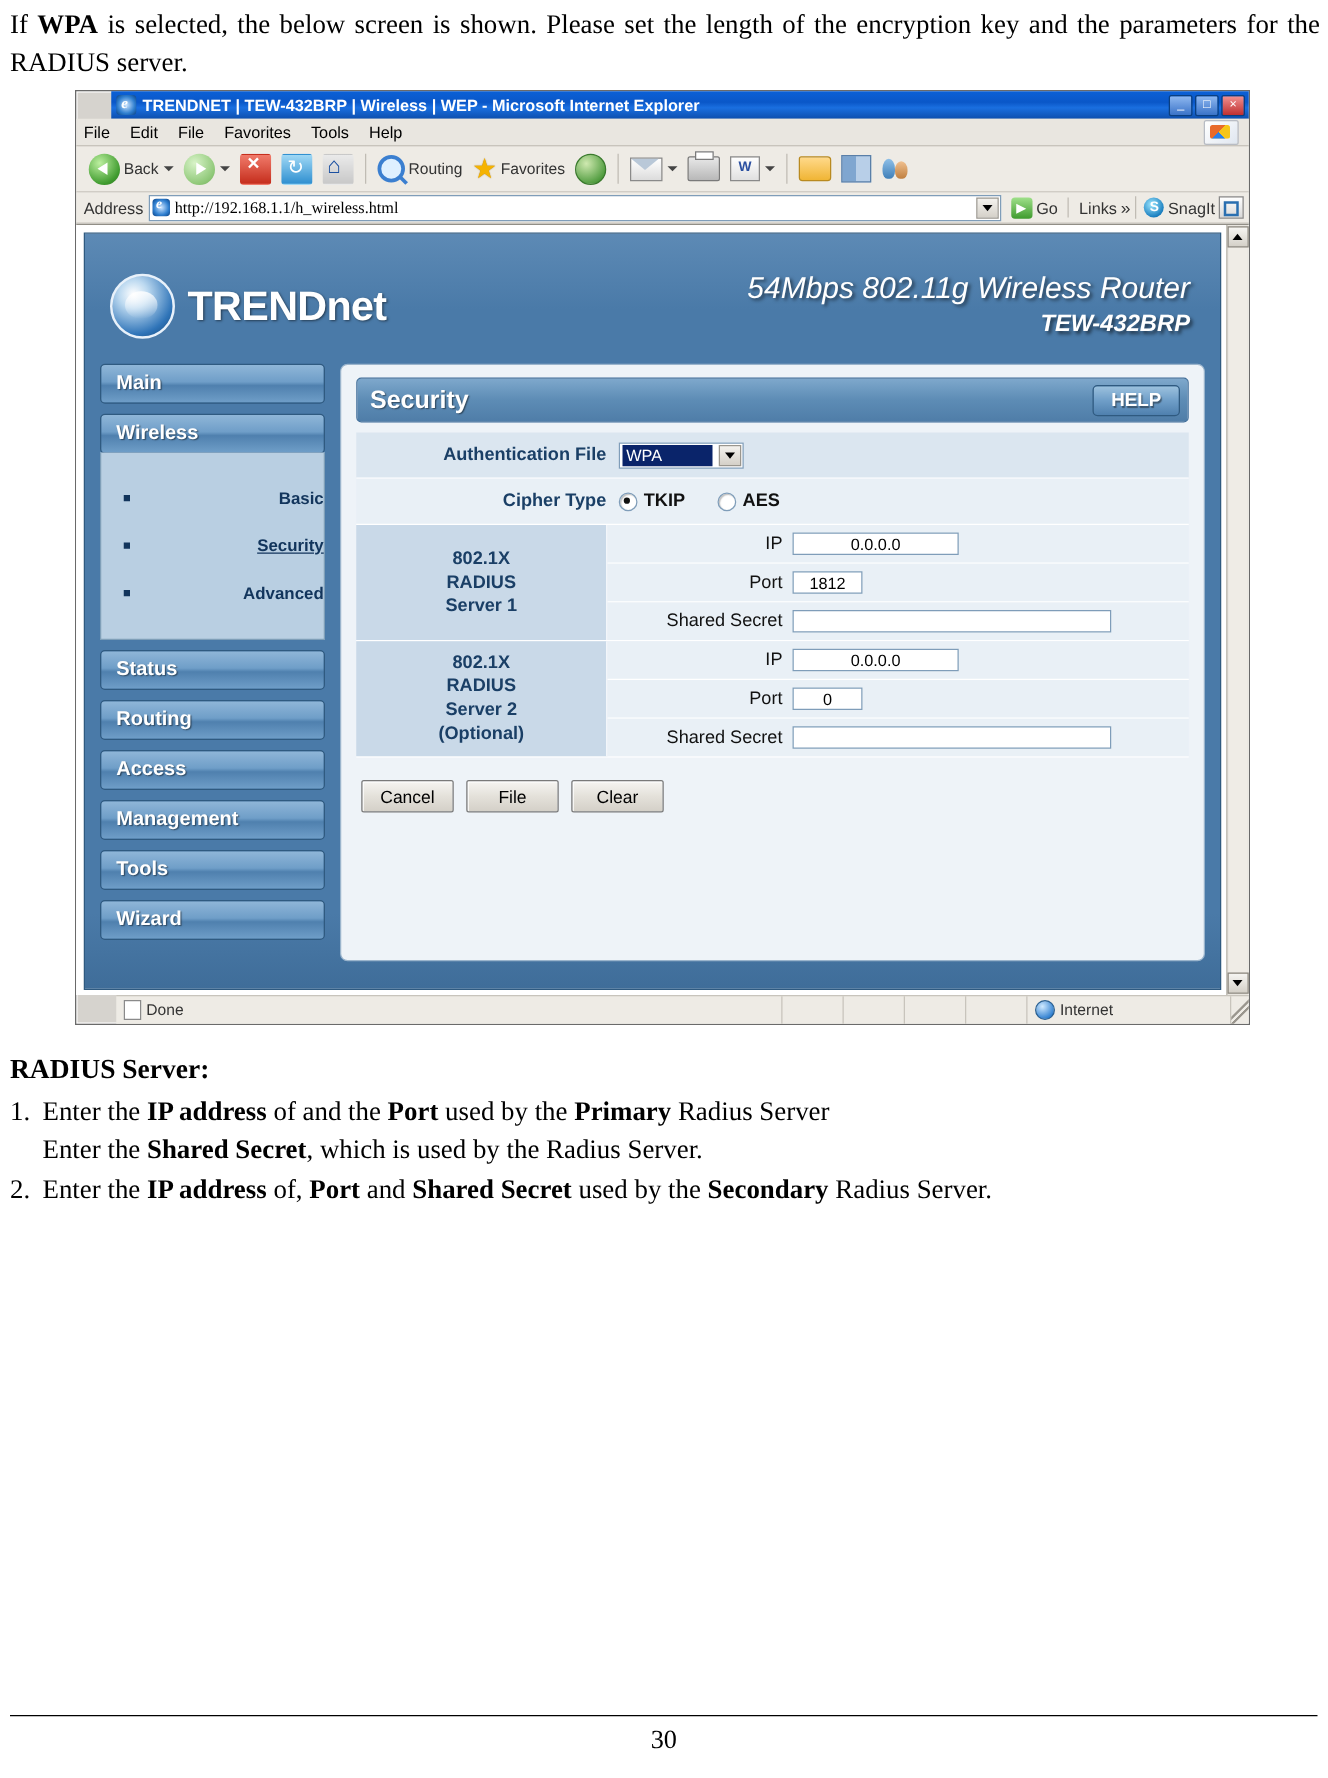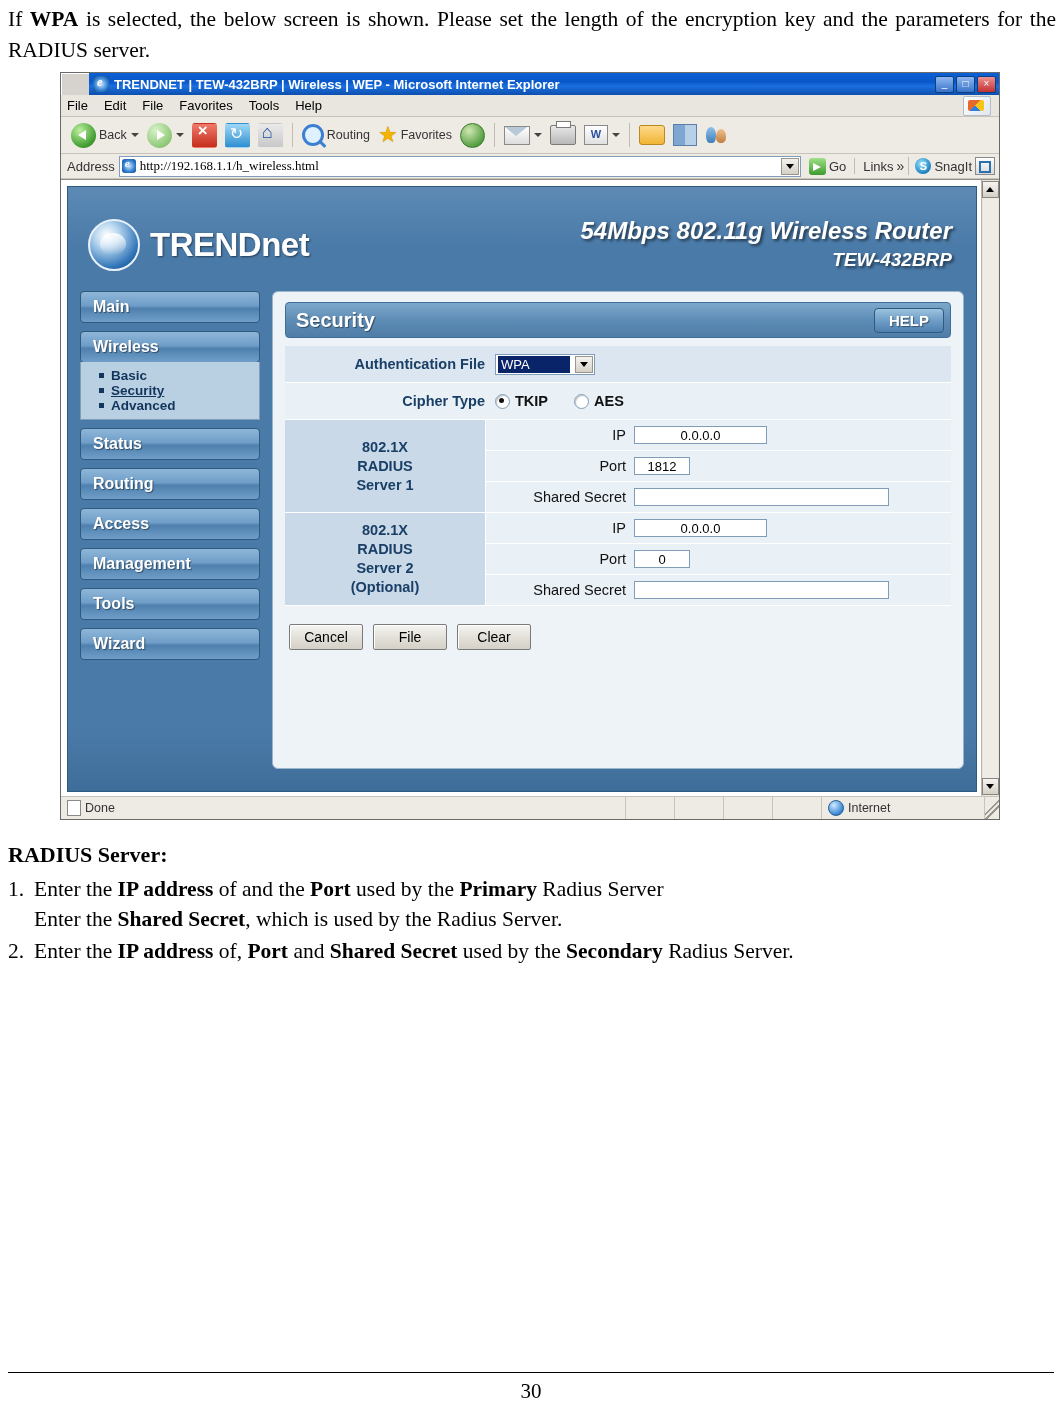--- a/index.html
+++ b/index.html
@@ -494,21 +494,21 @@
   }
   .model-block {
     position: absolute;
     right: 12px; top: 20px;
     text-align: right;
   }
   .model-title {
     font-family: "Liberation Sans", sans-serif;
     font-size: 24px;
     font-style: italic;
-    font-weight: bold;
+    font-weight: normal;
     color: #ffffff;
     text-shadow: 2px 2px 3px rgba(0,0,0,.55);
     white-space: nowrap;
   }
   .model-sub {
     font-family: "Liberation Sans", sans-serif;
     font-size: 19px;
     font-style: italic;
     font-weight: bold;
     color: #ffffff;
@@ -548,23 +548,24 @@
     border-top: none;
     margin-top: -9px;
     margin-bottom: 8px;
     padding: 6px 0 6px 18px;
   }
   .nav-sub-item {
     font-family: "Liberation Sans", sans-serif;
     font-size: 13.5px;
     font-weight: bold;
     color: #12355c;
-    margin: 0 0;
+    margin: 23px 0;
     position: relative;
     padding-left: 12px;
+    text-align: right;
   }
   .nav-sub-item::before {
     content: "";
     position: absolute;
     left: 0; top: 5px;
     width: 5px; height: 5px;
     background: #12355c;
   }
   .nav-sub-item.active {
     text-decoration: underline;
@@ -806,20 +807,21 @@
 
   .statusbar {
     height: 22px;
     background: #eeebe5;
     border-top: 1px solid #c8c4bc;
     display: flex;
     align-items: center;
     font-family: "Liberation Sans", sans-serif;
     font-size: 12.5px;
     color: #333;
+    margin-left: 32px;
   }
   .sb-cell {
     border-right: 1px solid #c8c4bc;
     height: 100%;
     display: flex;
     align-items: center;
     padding: 0 6px;
     gap: 4px;
   }
   .sb-cell.grow { flex: 1; }

